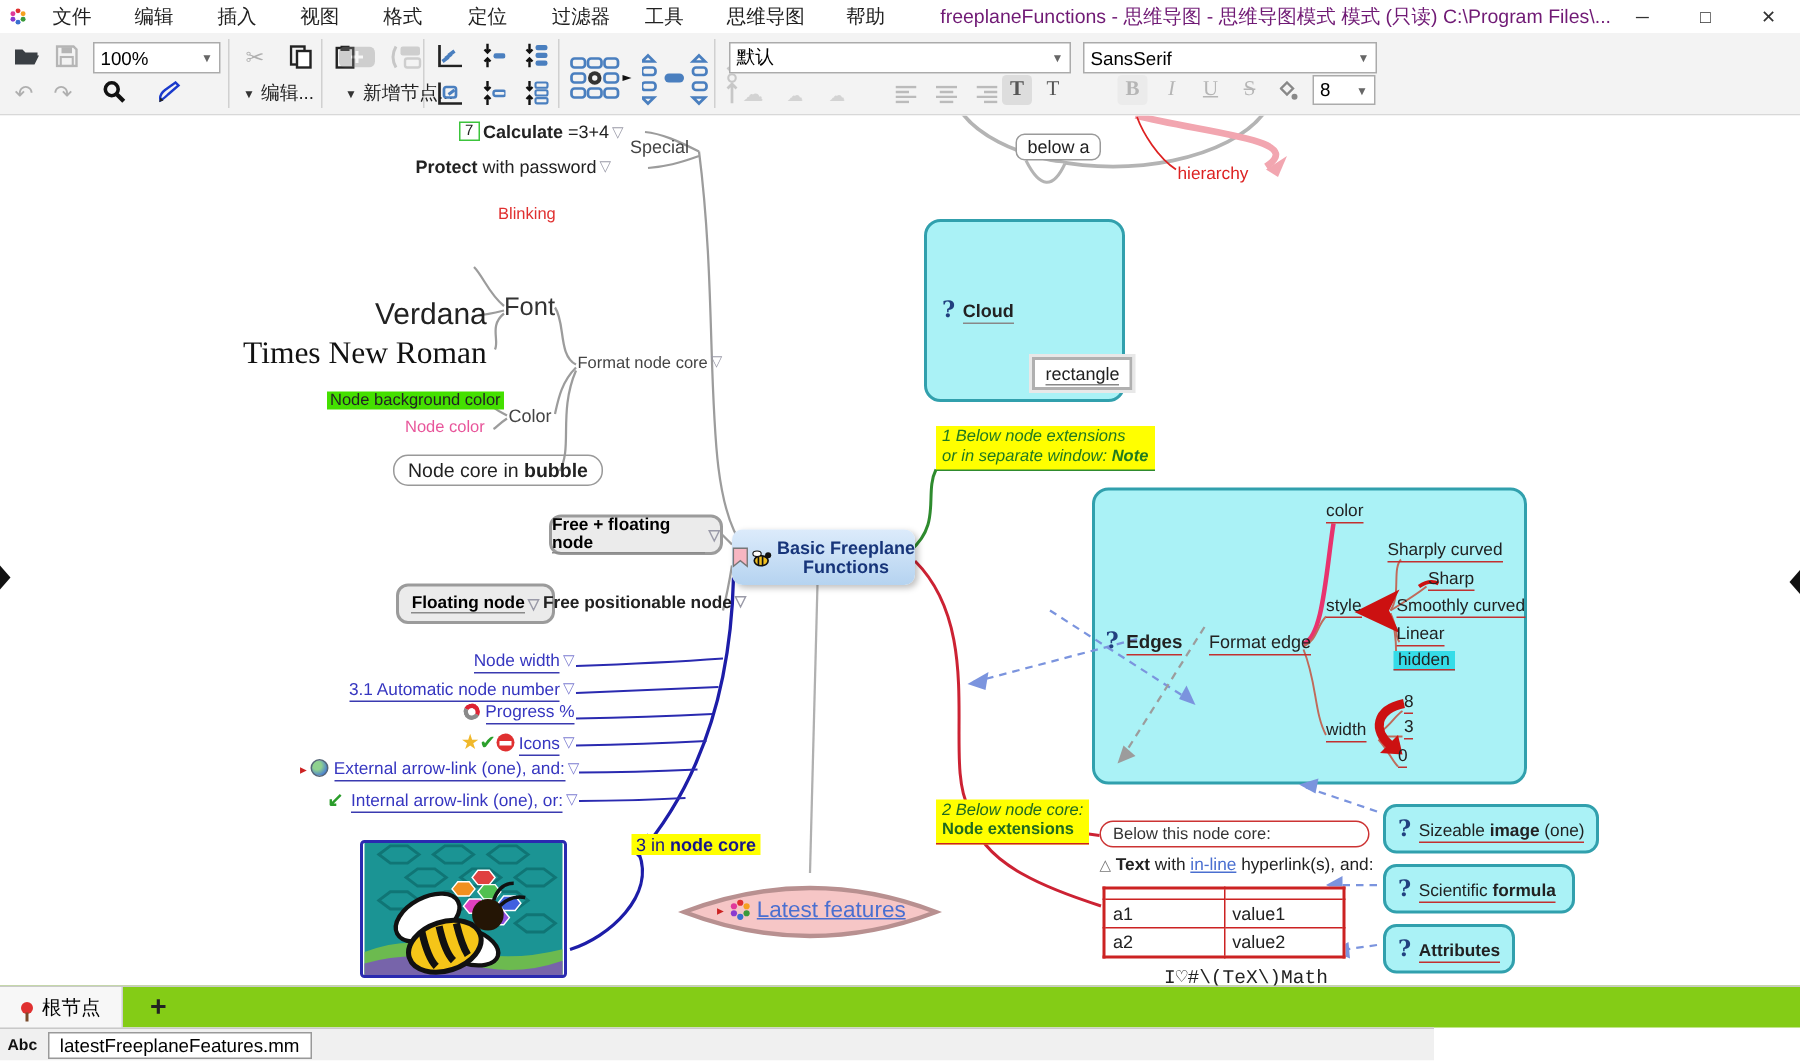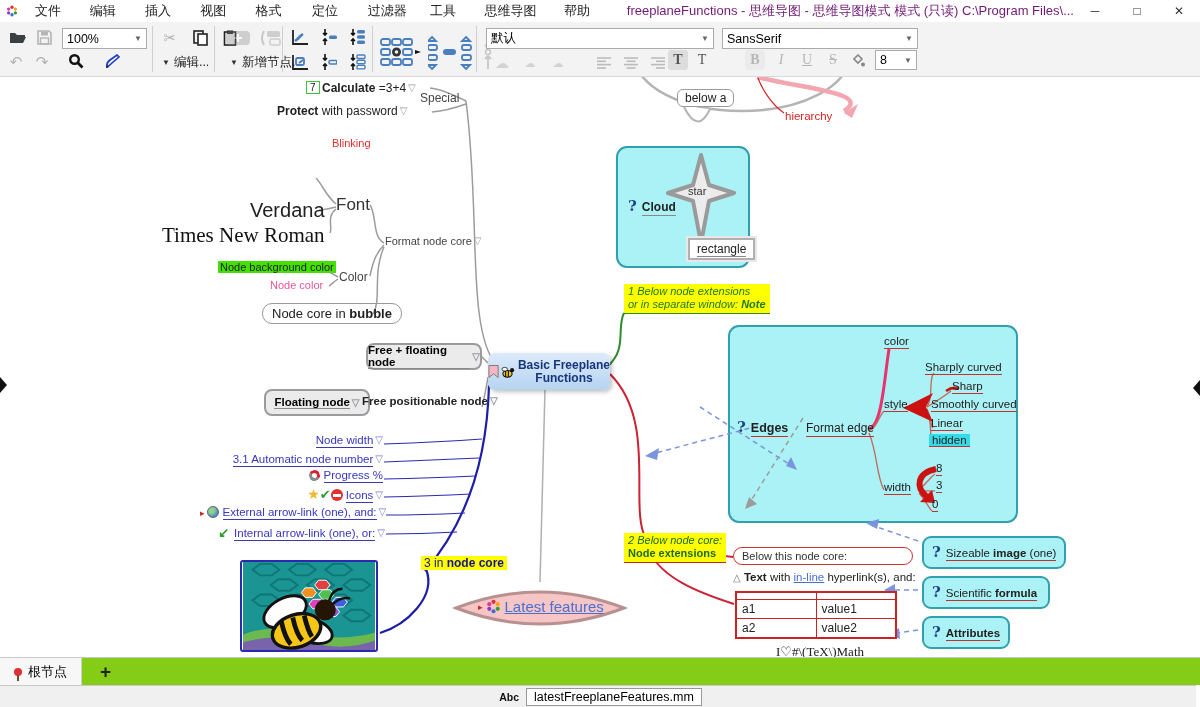--- a/index.html
+++ b/index.html
@@ -49,21 +49,21 @@
   #attr-table { border-collapse:collapse; border:2.5px solid #cc2222; background:#fff; }
   #attr-table td { border:1.2px solid #cc2222; font-size:12px; padding:2px 5px; width:80px; height:19px; }
   #attr-table tr.hd td { height:7px; padding:0; }
 
   
   #tabbar { position:absolute; top:657px; left:0; width:1200px; height:28px; background:#84cc16; border-top:1px solid #c9c9c9; display:flex; align-items:center; }
   #tabbar .tab { display:flex; align-items:center; gap:6px; padding:0 14px; height:28px; font-size:13px; background:#f7f7f7; border-right:1px solid #d0d0d0; }
   #tabbar .plus { font-size:19px; font-weight:bold; padding:0 18px; color:#222; }
   .pin { display:inline-block; width:8px; height:8px; background:#e03030; border-radius:50%; position:relative; }
   .pin::after { content:""; position:absolute; left:3px; top:7px; width:1.5px; height:6px; background:#7a4a2a; }
-  #statusbar { position:absolute; top:685px; left:0; width:1196px; height:22px; background:#f0f0f0; border-top:1px solid #c9c9c9; display:flex; align-items:center; font-size:12.5px;justify-content:center; }
+  #statusbar { position:absolute; top:685px; left:0; width:956px; height:22px; background:#f0f0f0; border-top:1px solid #c9c9c9; display:flex; align-items:center; font-size:12.5px; }
   #statusbar .abc { font-weight:bold; font-size:10.5px; padding:0 5px; color:#111; }
   #statusbar .file { background:#fff; border:1px solid #999; padding:1px 7px; margin-left:2px; }
 
   
   .progress-ico { display:inline-block; width:11px; height:11px; border-radius:50%; border:3px solid #8a8a8a; border-top-color:#d23; border-right-color:#d23; transform:rotate(-18deg); margin-right:4px; vertical-align:-2px; }
   .star-ico { color:#f0b82a; font-size:14px; }
   .check-ico { color:#2ba02b; font-size:13px; }
   .minus-ico { display:inline-block; width:12px; height:12px; background:#e03030; border-radius:50%; position:relative; vertical-align:-2px; }
   .minus-ico::after { content:""; position:absolute; left:2px; top:5px; width:8px; height:2.5px; background:#fff; }
   .globe-ico { display:inline-block; width:12px; height:12px; border-radius:50%; background:radial-gradient(circle at 35% 35%, #8fd18f 30%, #4a7fd0 75%); border:1px solid #567; vertical-align:-2px; margin-right:4px; }
@@ -541,26 +541,20 @@
             <circle cx="3.5" cy="5.5" r="2.2" fill="#e03a9a"></circle>
         </svg>
         <span class="link" style="font-size:15px">Latest features</span>
       </div>
     </div>
 
     <div class="node" style="left:677px;top:12px;background:#fff;border:1.5px solid #9a9a9a;border-radius:6px;padding:1px 7px">below a</div>
     <div class="node" style="left:785px;top:33px;color:#dd2222;font-size:11.5px">hierarchy</div>
 
     <div class="node" style="left:628px;top:120px"><span class="qm">?</span><b style="border-bottom:1px solid #888;padding-bottom:1px">Cloud</b></div>
-    <div class="node" style="left:666px;top:76px;z-index:2">
-      <svg width="70" height="92" viewBox="0 0 70 92">
-          <path d="M35,2 L43,32 L68,40 L43,48 L35,90 L27,48 L2,40 L27,32 Z" fill="#ececec" stroke="#9a9a9a" stroke-width="4" stroke-linejoin="round"></path>
-        </svg>
-      <span style="position:absolute;left:22px;top:32px;font-size:11px;color:#333">star</span>
-    </div>
     <div class="node" style="left:688px;top:161px;background:#fff;border:2px solid #b0b0b0;outline:2px solid #e8e8e8;padding:2px 7px"><span style="border-bottom:1px solid #888">rectangle</span></div>
 
     <div class="node ylw" style="left:624px;top:207px;padding:1px 4px 2px;font-size:11px;font-style:italic;color:#1f7a1f;border-bottom:1.6px solid #2e8b2e;line-height:13px">
       <div>1 Below node extensions</div>
       <div><span>or in separate window: </span><b>Note</b></div>
     </div>
 
     <div class="node" style="left:737px;top:341px"><span class="qm">?</span><b class="redline" style="font-size:12.5px">Edges</b></div>
     <div class="node redline" style="left:806px;top:344px">Format edge</div>
     <div class="node redline" style="left:884px;top:258px;font-size:11.5px">color</div>
@@ -594,21 +588,21 @@
       <tr>
             <td>a1</td>
             <td>value1</td>
           </tr>
       <tr>
             <td>a2</td>
             <td>value2</td>
           </tr>
     </tbody>
       </table>
-    <div class="node" style="left:776px;top:567px;font-size:13px;font-family:Liberation Serif, serif">I♡#\(TeX\)Math</div>
+    <div class="node" style="left:776px;top:567px;font-size:13px;font-family:Liberation Mono, monospace">I♡#\(TeX\)Math</div>
 
     <div class="node" style="left:932px;top:466px"><span class="qm">?</span><span class="redline" style="font-size:11.5px"><span>Sizeable </span><b>image</b><span> (one)</span></span></div>
     <div class="node" style="left:932px;top:506px"><span class="qm">?</span><span class="redline" style="font-size:11.5px"><span>Scientific </span><b>formula</b></span></div>
     <div class="node" style="left:932px;top:546px"><span class="qm">?</span><b class="redline" style="font-size:11.5px">Attributes</b></div>
 
     <div class="edgemark" style="left:0;top:300px;border-top:8px solid transparent;border-bottom:8px solid transparent;border-left:7px solid #111"></div>
     <div class="edgemark" style="left:1193px;top:303px;border-top:8px solid transparent;border-bottom:8px solid transparent;border-right:7px solid #111"></div>
   </div>
 
   <div id="tabbar">

